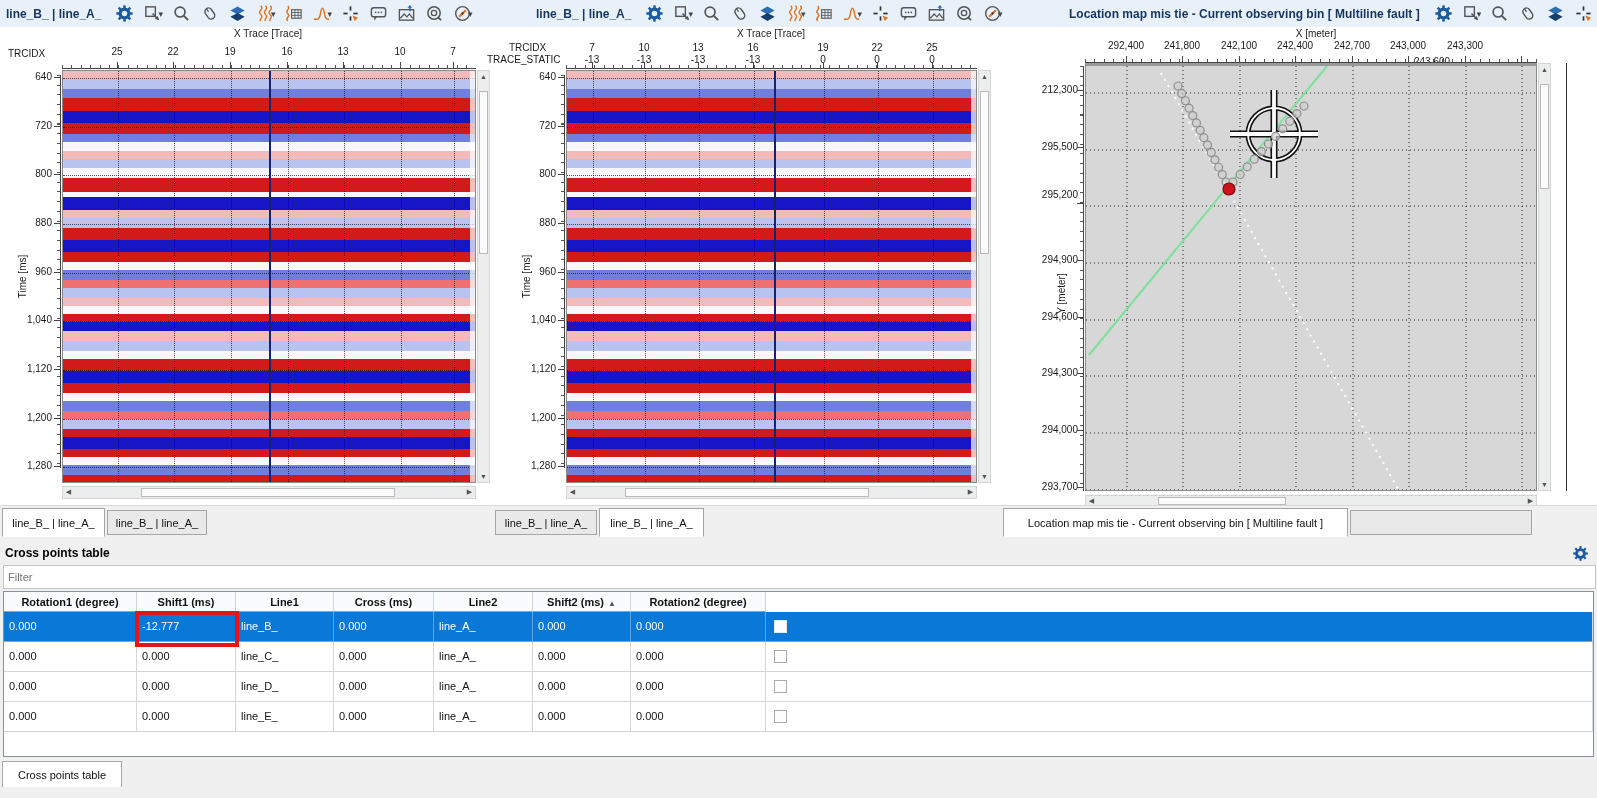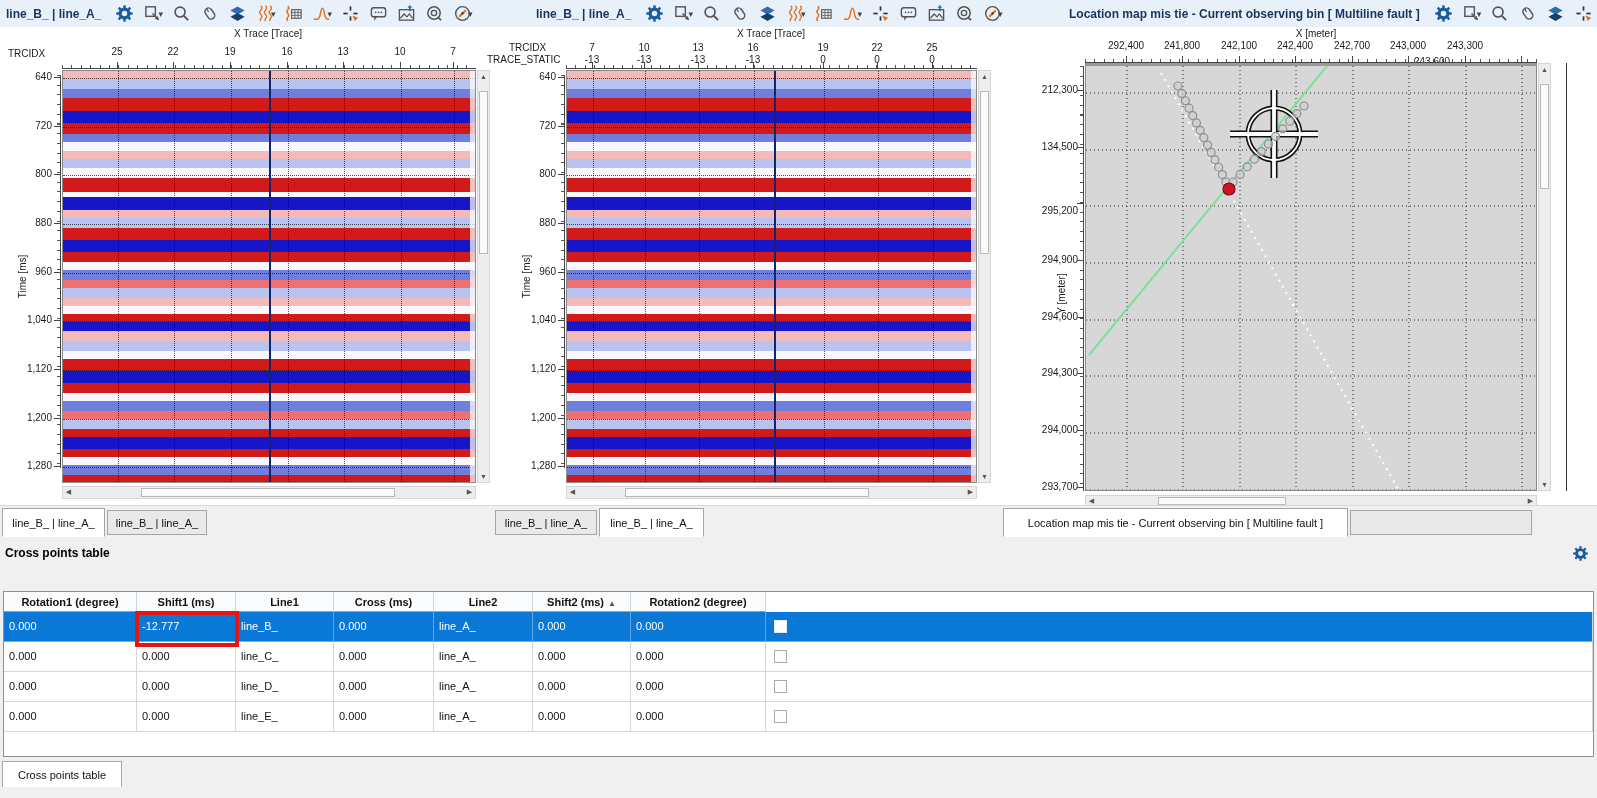--- a/index.html
+++ b/index.html
@@ -587,22 +587,22 @@
       <div class="tickmark" style="left: 1126px; top: 29px; width: 1px; height: 6px;"></div>
       <div class="tickmark" style="left: 1182px; top: 29px; width: 1px; height: 6px;"></div>
       <div class="tickmark" style="left: 1239px; top: 29px; width: 1px; height: 6px;"></div>
       <div class="tickmark" style="left: 1295px; top: 29px; width: 1px; height: 6px;"></div>
       <div class="tickmark" style="left: 1352px; top: 29px; width: 1px; height: 6px;"></div>
       <div class="tickmark" style="left: 1408px; top: 29px; width: 1px; height: 6px;"></div>
       <div class="tickmark" style="left: 1465px; top: 29px; width: 1px; height: 6px;"></div>
       <div class="tickmark" style="left: 1521px; top: 29px; width: 1px; height: 6px;"></div>
       <div class="minorx" style="left: 1085px; top: 32px; width: 452px; height: 3px;"></div>
       <div class="lbl rlbl" style="left: 1012px; top: 57px; width: 66px;">212,300</div>
-      <div class="lbl rlbl" style="left: 1012px; top: 114px; width: 66px;">134,500</div>
-      <div class="lbl rlbl" style="left: 1012px; top: 178px; width: 66px;">295,200</div>
+      <div class="lbl rlbl" style="left: 1012px; top: 114px; width: 66px;">295,500</div>
+      <div class="lbl rlbl" style="left: 1012px; top: 162px; width: 66px;">295,200</div>
       <div class="lbl rlbl" style="left: 1012px; top: 227px; width: 66px;">294,900</div>
       <div class="lbl rlbl" style="left: 1012px; top: 284px; width: 66px;">294,600</div>
       <div class="lbl rlbl" style="left: 1012px; top: 340px; width: 66px;">294,300</div>
       <div class="lbl rlbl" style="left: 1012px; top: 397px; width: 66px;">294,000</div>
       <div class="lbl rlbl" style="left: 1012px; top: 454px; width: 66px;">293,700</div>
       <div class="tickmark" style="left: 1083px; top: 39px; width: 1px; height: 425px;"></div>
       <div class="tickmark" style="left: 1077px; top: 63px; width: 6px; height: 1px;"></div>
       <div class="tickmark" style="left: 1077px; top: 120px; width: 6px; height: 1px;"></div>
       <div class="tickmark" style="left: 1077px; top: 176px; width: 6px; height: 1px;"></div>
       <div class="tickmark" style="left: 1077px; top: 233px; width: 6px; height: 1px;"></div>
@@ -690,20 +690,21 @@
       <div class="tab active" style="left: 599px; top: 2px; width: 105px; height: 29px;">line_B_ | line_A_</div>
       <div class="tab active" style="left: 1003px; top: 2px; width: 345px; height: 29px;">Location map mis tie - Current observing bin [ Multiline fault ]</div>
       <div class="tab inactive" style="left: 1350px; top: 4px; width: 182px; height: 25px;"></div>
     </div>
 
   <div class="tablesec">
     <div class="tstitle">Cross points table</div>
     <svg class="ic abs" style="left:1572px;top:5px;width:17px;height:17px">
         <use href="#i-settings-gear"></use>
       </svg>
+    <input class="filter" type="text" value="" placeholder="Filter" style="">
     <div class="grid-table" id="grid">
         <div class="throw" style="left: 0px; top: 0px; height: 20px;">
           <div class="hcell" style="width: 133px; flex: 0 0 auto;"><span>Rotation1 (degree)</span></div>
           <div class="hcell" style="width: 99px; flex: 0 0 auto;"><span>Shift1 (ms)</span></div>
           <div class="hcell" style="width: 98px; flex: 0 0 auto;"><span>Line1</span></div>
           <div class="hcell" style="width: 100px; flex: 0 0 auto;"><span>Cross (ms)</span></div>
           <div class="hcell" style="width: 99px; flex: 0 0 auto;"><span>Line2</span></div>
           <div class="hcell" style="width: 98px; flex: 0 0 auto;"><span>Shift2 (ms)</span><span class="sortarrow">▲</span></div>
           <div class="hcell" style="width: 135px; flex: 0 0 auto;"><span>Rotation2 (degree)</span></div>
         </div>

